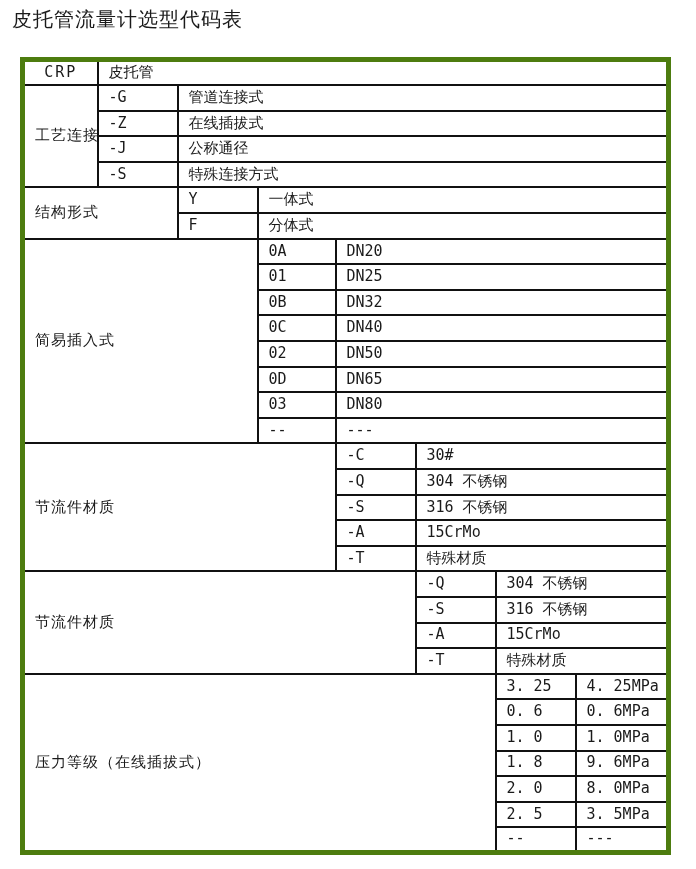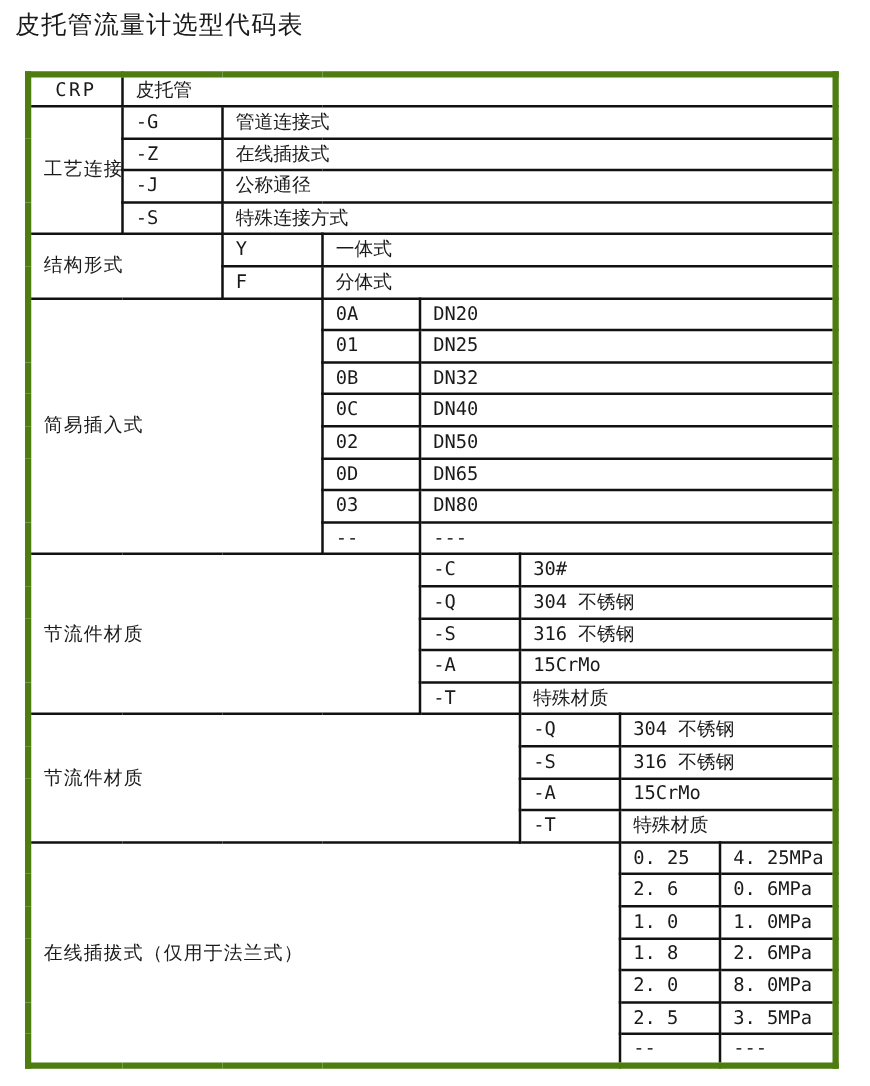--- a/index.html
+++ b/index.html
@@ -176,35 +176,35 @@
       <tr>
         <td>-A</td>
         <td colspan="2">15CrMo</td>
       </tr>
       <tr>
         <td>-T</td>
         <td colspan="2">特殊材质</td>
       </tr>
 
       <tr>
-        <td class="sec-label" colspan="6" rowspan="7">在线插拔式（仅用于法兰式）</td>
-        <td>0. 25</td>
+        <td class="sec-label" colspan="6" rowspan="7">压力等级（在线插拔式）</td>
+        <td>3. 25</td>
         <td>4. 25MPa</td>
       </tr>
       <tr>
-        <td>2. 6</td>
+        <td>0. 6</td>
         <td>0. 6MPa</td>
       </tr>
       <tr>
         <td>1. 0</td>
         <td>1. 0MPa</td>
       </tr>
       <tr>
         <td>1. 8</td>
-        <td>2. 6MPa</td>
+        <td>9. 6MPa</td>
       </tr>
       <tr>
         <td>2. 0</td>
         <td>8. 0MPa</td>
       </tr>
       <tr>
         <td>2. 5</td>
         <td>3. 5MPa</td>
       </tr>
       <tr>

